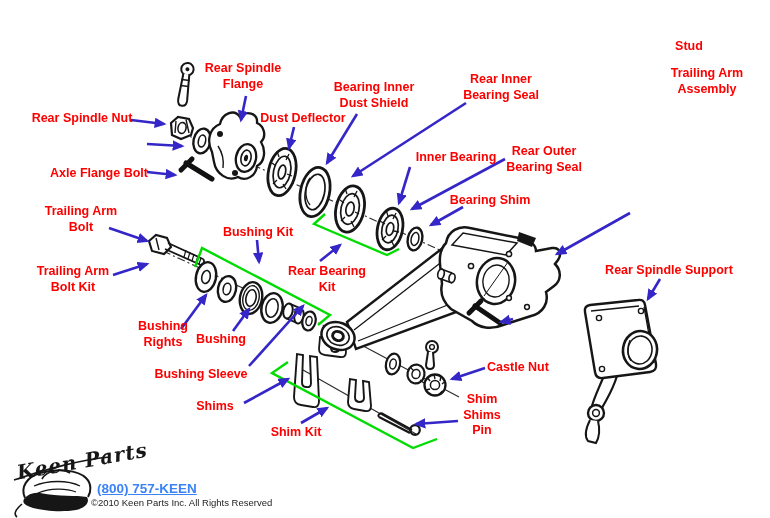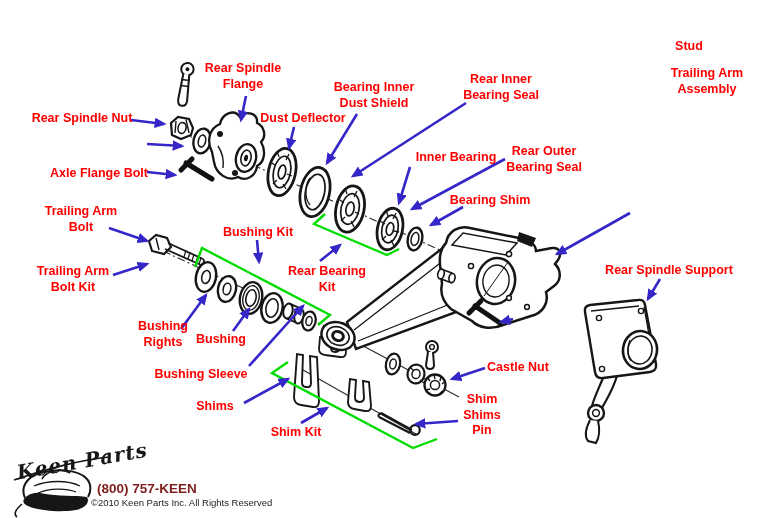--- a/index.html
+++ b/index.html
@@ -2,21 +2,21 @@
 <html><head>
 <meta charset="utf-8">
 <style>
   html,body{margin:0;padding:0;background:#fff;}
   #stage{position:relative;width:770px;height:518px;background:#fff;overflow:hidden;
          font-family:"Liberation Sans",sans-serif;}
   #art{position:absolute;left:0;top:0;}
   .lbl{position:absolute;transform:translateX(-50%);text-align:center;color:#FE0000;
        font:bold 12.5px/15.5px "Liberation Sans",sans-serif;white-space:nowrap;z-index:5;}
   .lbl span{display:block;text-decoration-thickness:1.5px;text-underline-offset:2px;}
-  .phone{position:absolute;left:97px;top:481px;color:#7f1d1d;font:bold 13.5px "Liberation Sans",sans-serif;z-index:5;}
+  .phone{position:absolute;left:97px;top:481px;color:#3b82f6;font:bold 13.5px "Liberation Sans",sans-serif;z-index:5;text-decoration:underline;}
   .copy{position:absolute;left:91px;top:497px;color:#1c1c1c;font:9.5px "Liberation Sans",sans-serif;z-index:5;}
   .script{position:absolute;left:16px;top:449px;color:#161616;z-index:5;
           font:italic bold 20px "DejaVu Serif",serif;transform:rotate(-10deg);letter-spacing:1px;}
 </style>
 </head>
 <body>
 
 <div id="stage">
 
 <svg id="art" width="770" height="518" viewBox="0 0 770 518">

